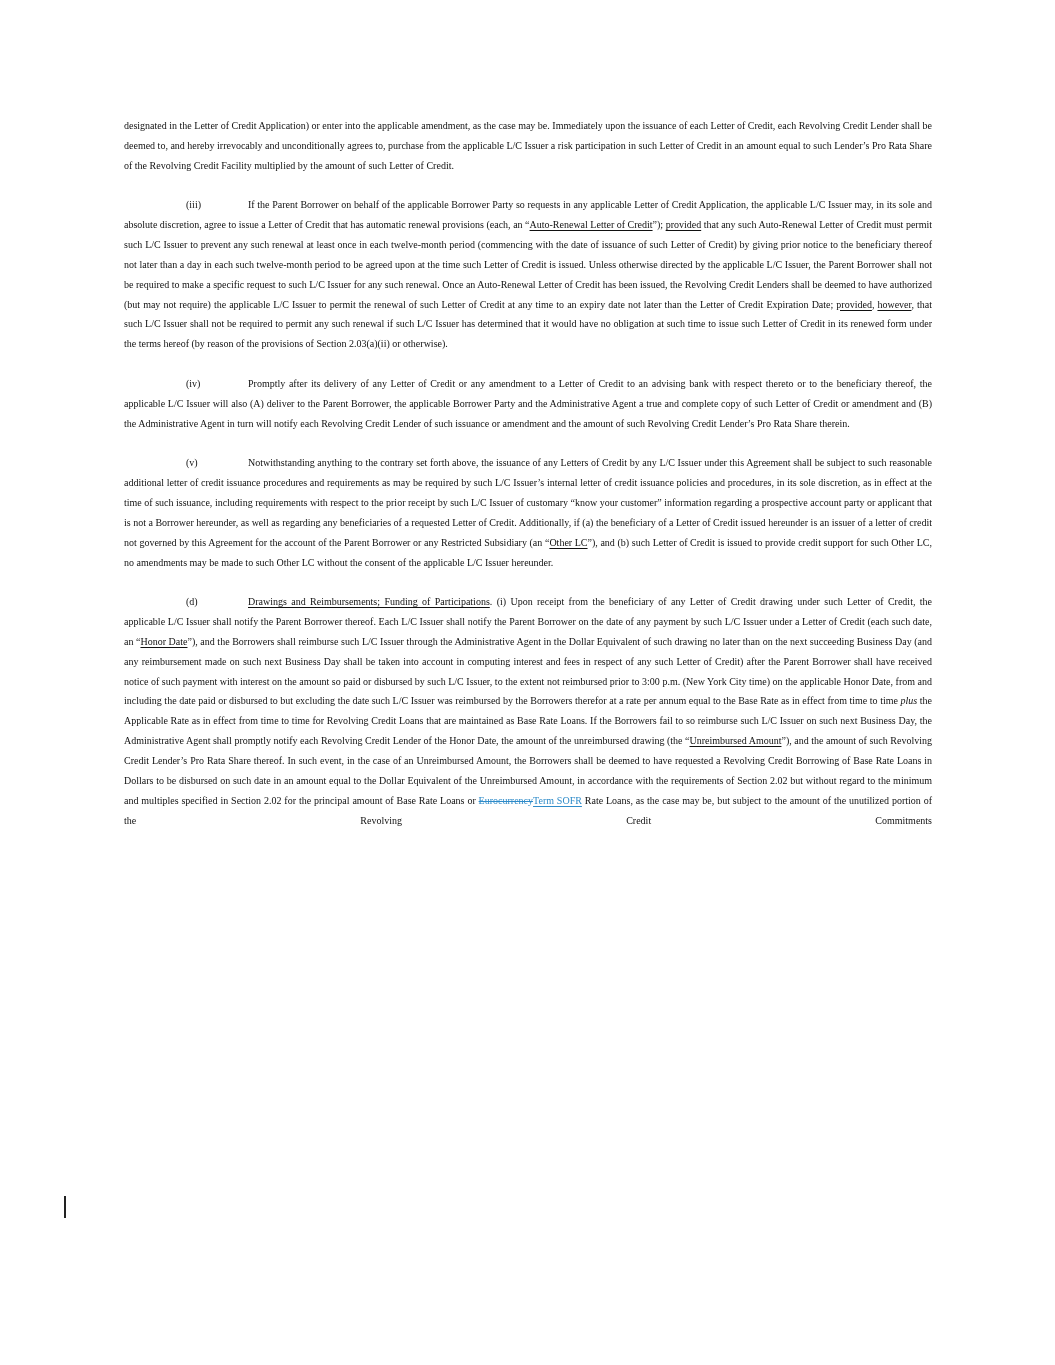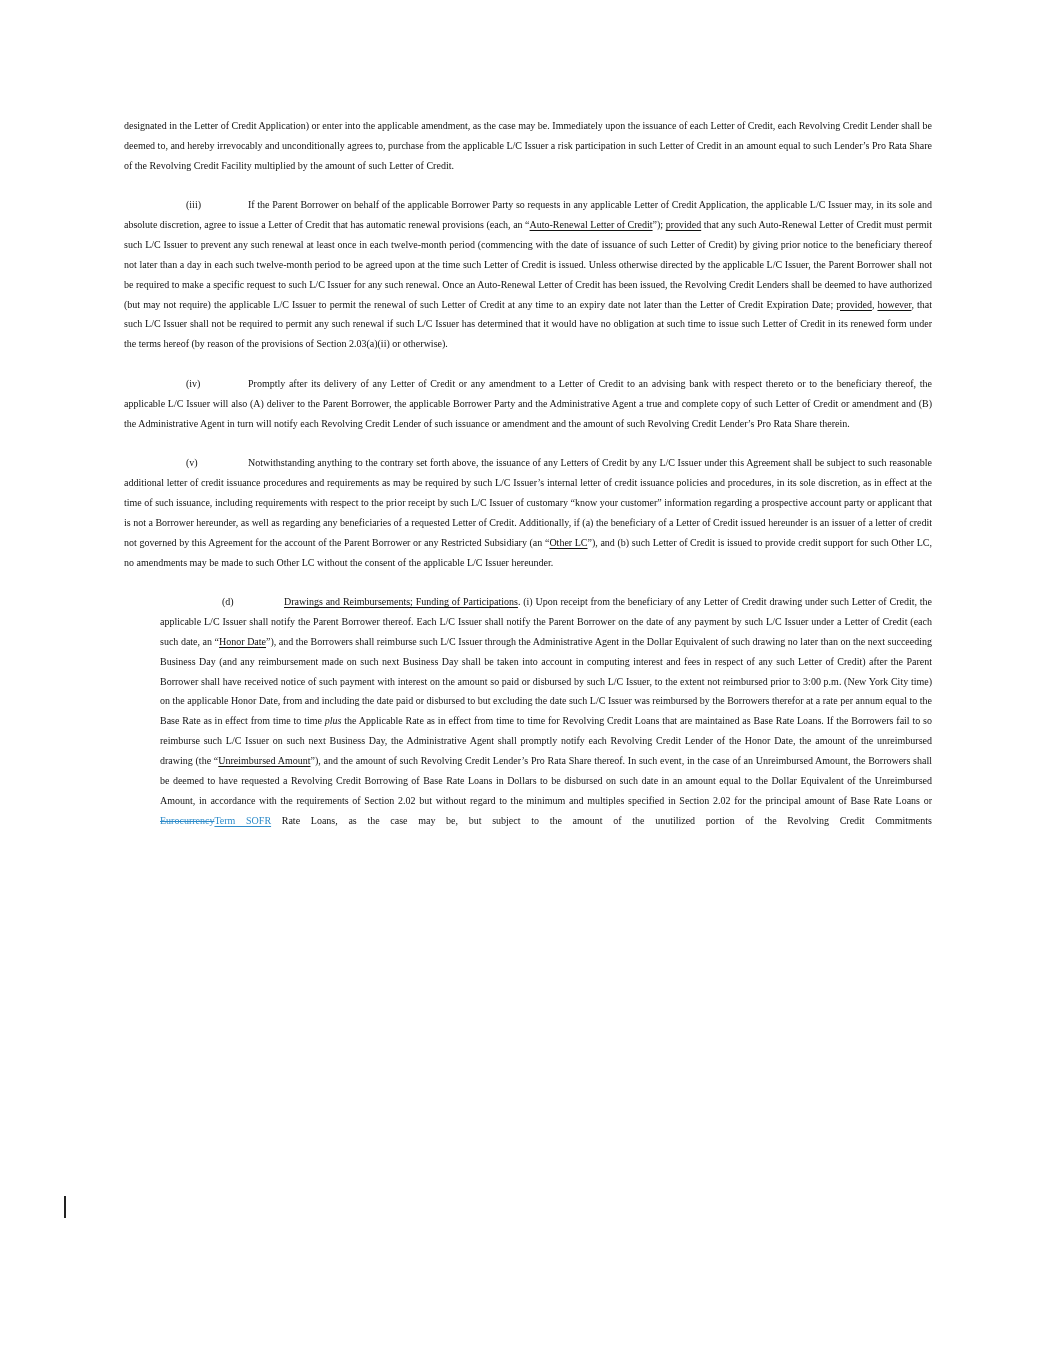--- a/index.html
+++ b/index.html
@@ -24,21 +24,20 @@
     line-height: 19.85px;
   }
   .para {
     margin: 0 0 19.85px 0;
     text-align: justify;
     text-align-last: left;
   }
   .para.last {
     text-align-last: justify;
     margin-bottom: 0;
-    margin-left: 36px;
   }
   .indent {
     display: inline-block;
     width: 124px;
     padding-left: 62px;
     box-sizing: border-box;
   }
   .num {
     display: inline-block;
   }

